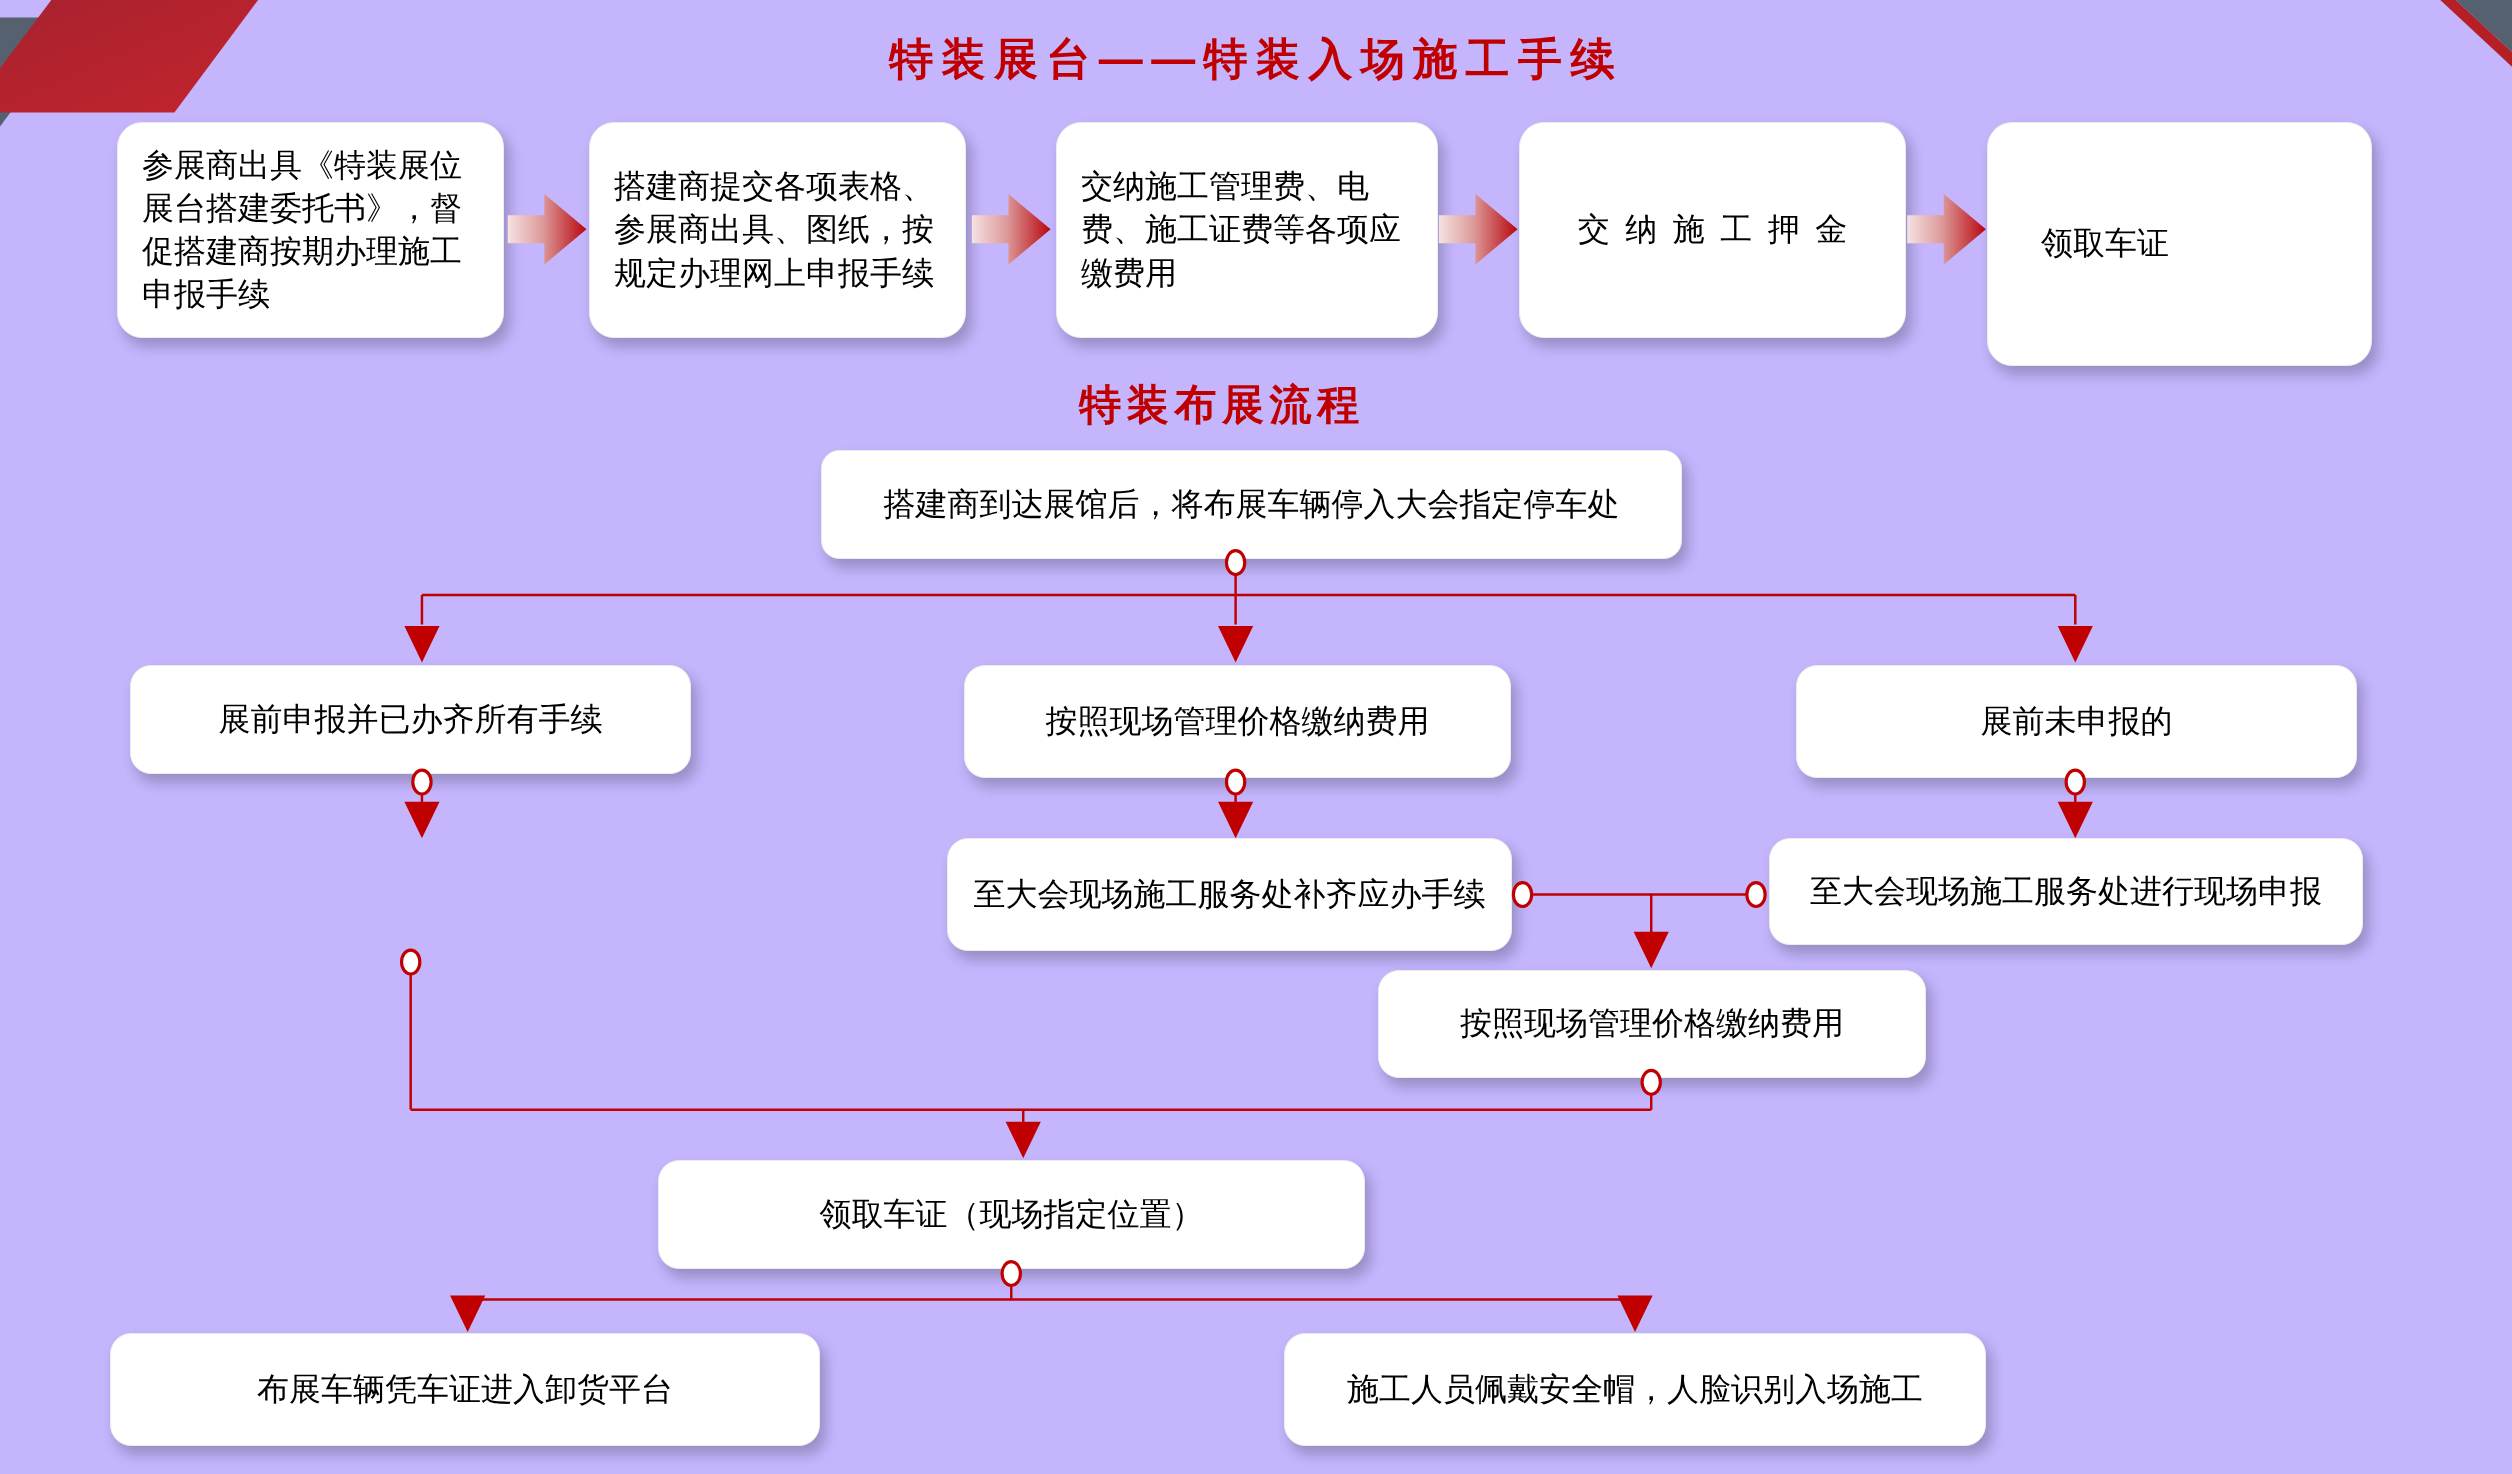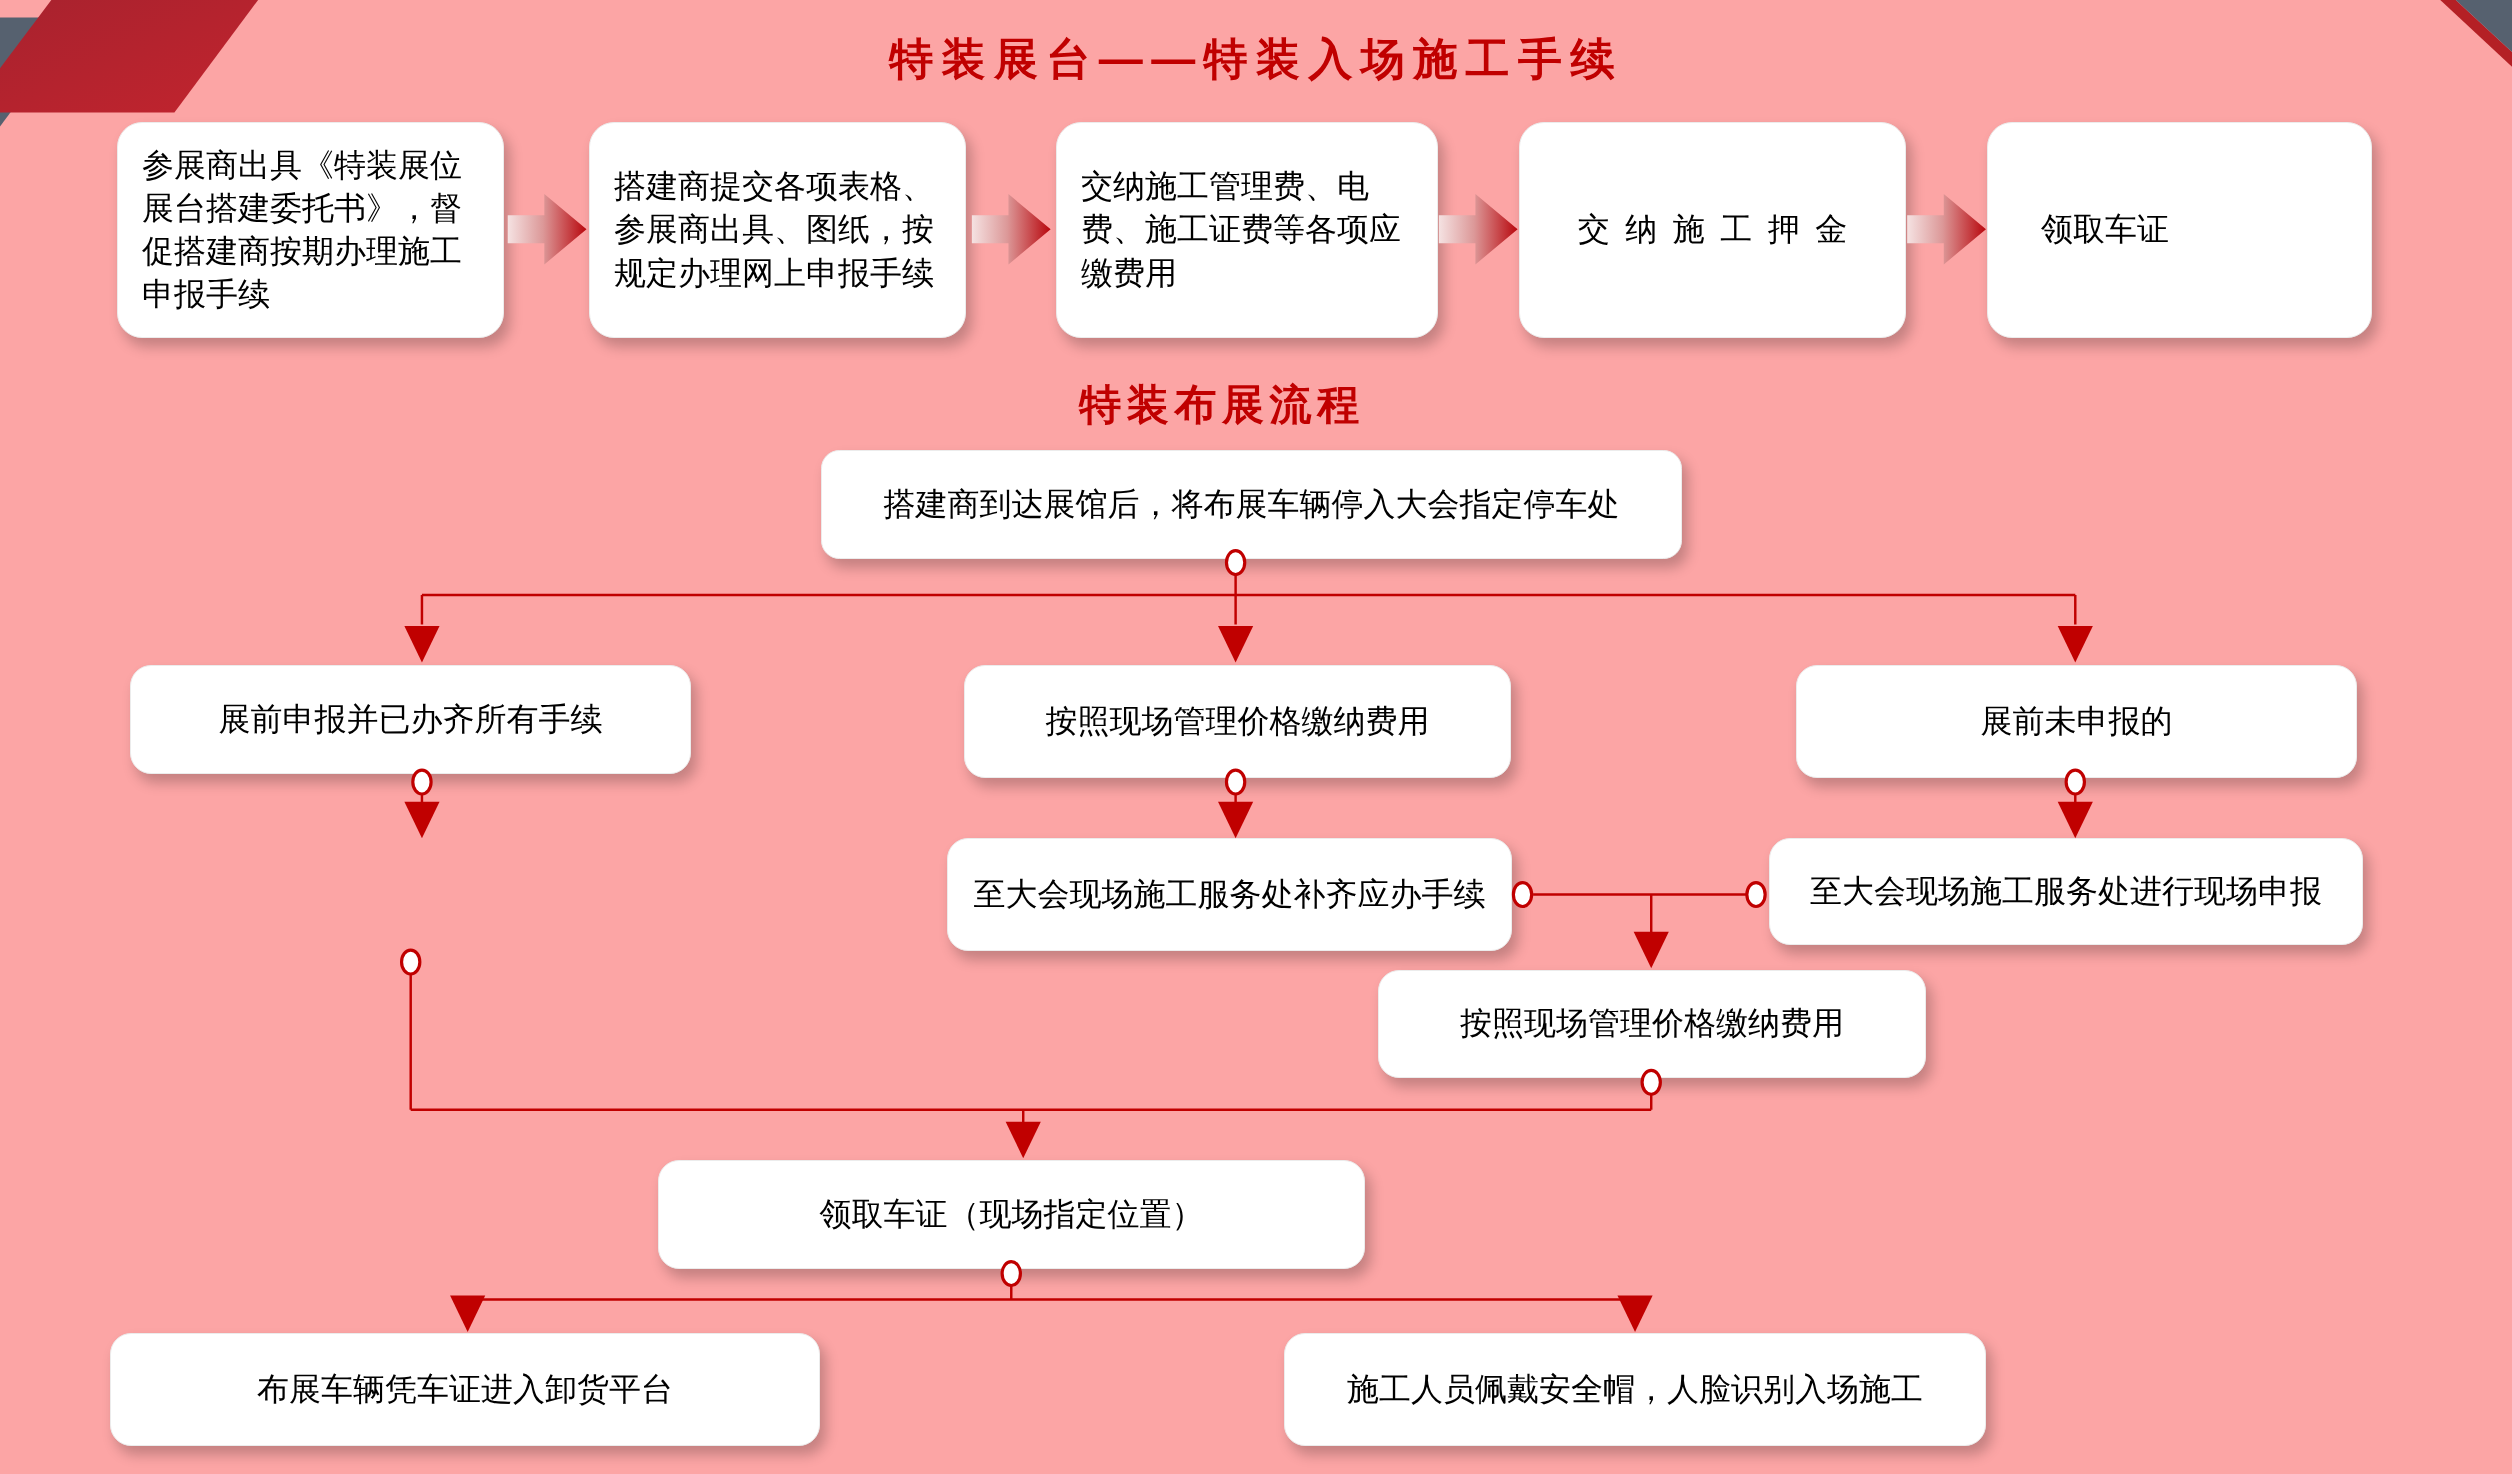--- a/index.html
+++ b/index.html
@@ -1,19 +1,19 @@
 <!DOCTYPE html>
 <html style="font-size:11.3px"><head>
 <meta charset="utf-8">
 <style>
   html,body{margin:0;padding:0;background:#ffffff;}
   #slide{
     position:relative;
     width:2512px;height:1474px;
-    background:#fca5a5;
+    background:#c4b5fd;
     font-family:"Liberation Sans","DejaVu Sans",sans-serif;
     overflow:hidden;
   }
   .title{
     position:absolute;left:0;right:0;
     text-align:center;
     color:#C00000;
     font-weight:bold;
     white-space:nowrap;
   }
@@ -52,21 +52,21 @@
   </div>
   <div class="node step left-text" id="step-box-2" style="left:589px;top:122px;width:377px;height:216px;">
     <span>搭建商提交各项表格、参展商出具、图纸，按规定办理网上申报手续</span>
   </div>
   <div class="node step left-text" id="step-box-3" style="left:1056px;top:122px;width:382px;height:216px;">
     <span>交纳施工管理费、电费、施工证费等各项应缴费用</span>
   </div>
   <div class="node step center-text spaced" id="step-box-4" style="left:1519px;top:122px;width:387px;height:216px;">
     <span>交纳施工押金</span>
   </div>
-  <div class="node step" id="step-box-5" style="left:1987px;top:122px;width:385px;height:216px;">
+  <div class="node step" id="step-box-5" style="left:1987px;top:122px;width:385px;height:244px;">
     <span>领取车证</span>
   </div>
 
   <div class="node center-text" style="left:821px;top:450px;width:861px;height:109px;border-radius:18.3px;font-size:32px;">
     <span>搭建商到达展馆后，将布展车辆停入大会指定停车处</span>
   </div>
 
   <div class="node center-text" style="left:130px;top:665px;width:561px;height:109px;">
     <span>展前申报并已办齐所有手续</span>
   </div>

